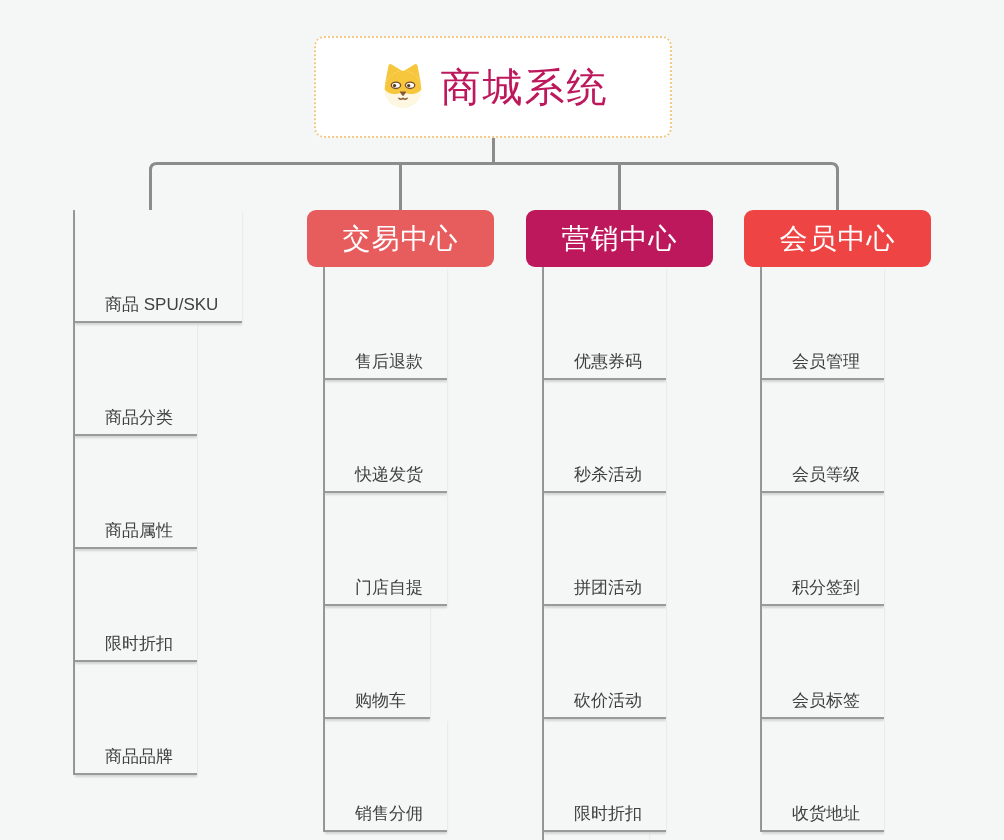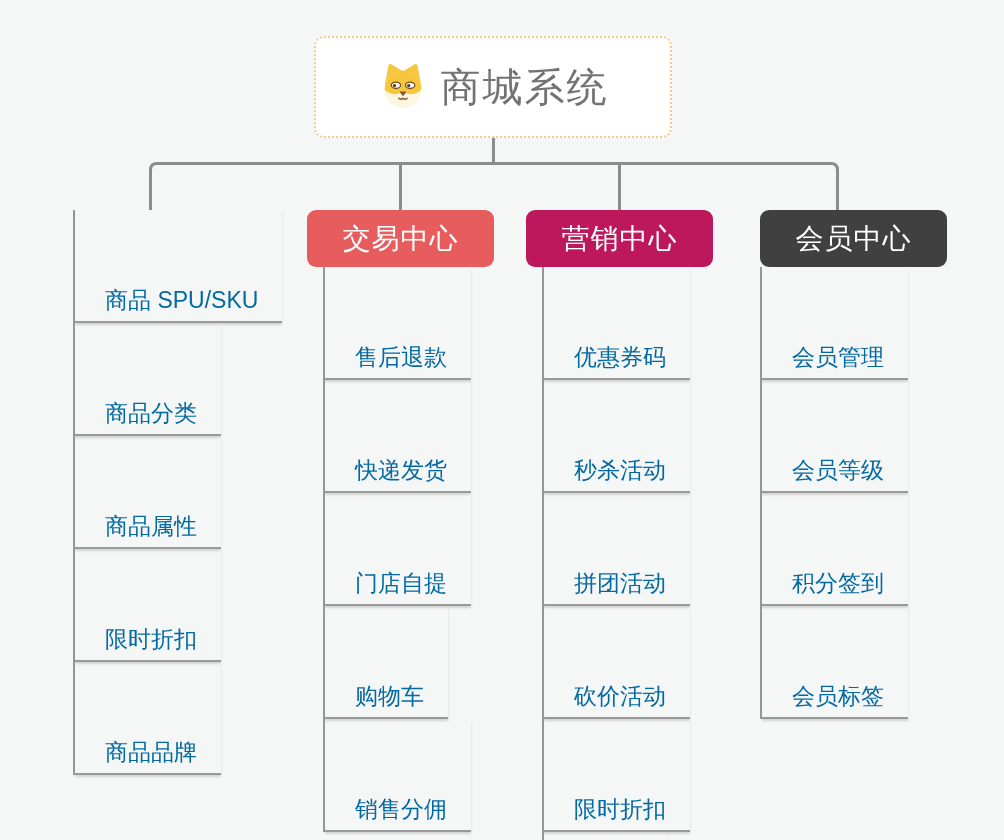--- a/index.html
+++ b/index.html
@@ -69,22 +69,22 @@
     width: max-content;
   }
   .node {
     display: flex;
     align-items: flex-end;
     height: 113px;
     width: fit-content;
     box-sizing: border-box;
     border-bottom: 2px solid #9a9a9a;
     padding: 0 24px 5px 30px;
-    font-size: 23px;
-    color: #0369a1;
+    font-size: 17px;
+    color: #404040;
     white-space: nowrap;
     box-shadow: 0 2px 2px rgba(0,0,0,0.14);
     cursor: pointer;
   }
 </style>
 </head>
 <body>
 
 <div class="stage">
 
@@ -101,21 +101,21 @@
       <polygon points="49,26 45,5 30,14" fill="#f6c73c" stroke="#f6c73c" stroke-width="5" stroke-linejoin="round"></polygon>
       <ellipse cx="30" cy="33" rx="22" ry="22.5" fill="#fdf6e1"></ellipse>
       <path d="M8 33 A22 22.5 0 0 1 52 33 Q46 40 36 38 Q30 35 24 38 Q14 40 8 33 Z" fill="#f6c73c"></path>
       <ellipse cx="21.5" cy="28" rx="5.6" ry="3.8" fill="#ffffff" stroke="#7a4f28" stroke-width="1.6"></ellipse>
       <ellipse cx="38.5" cy="28" rx="5.6" ry="3.8" fill="#ffffff" stroke="#7a4f28" stroke-width="1.6"></ellipse>
       <circle cx="19.8" cy="28.3" r="2" fill="#5f3c1e"></circle>
       <circle cx="36.8" cy="28.3" r="2" fill="#5f3c1e"></circle>
       <path d="M27 36 L33 36 L30 40 Z" fill="#8a5a33" stroke="#8a5a33" stroke-width="1.5" stroke-linejoin="round"></path>
       <path d="M25 43.5 Q27.5 46 30 43.5 Q32.5 46 35 43.5" stroke="#8a5a33" stroke-width="1.6" fill="none" stroke-linecap="round"></path>
     </svg>
-    <span class="root-title" style="color: #737373;">商城系统</span>
+    <span class="root-title" style="color: #be185d;">商城系统</span>
   </div>
 
   <div class="branch branch-0">
     <div class="branch-list">
       <div class="node">商品 SPU/SKU</div>
       <div class="node">商品分类</div>
       <div class="node">商品属性</div>
       <div class="node">限时折扣</div>
       <div class="node">商品品牌</div>
     </div>
@@ -138,22 +138,23 @@
       <div class="node">优惠券码</div>
       <div class="node">秒杀活动</div>
       <div class="node">拼团活动</div>
       <div class="node">砍价活动</div>
       <div class="node">限时折扣</div>
       <div class="node">满减送</div>
     </div>
   </div>
 
   <div class="branch branch-3">
-    <div class="branch-header" style="background-color: #404040; margin-left: 16px;">会员中心</div>
+    <div class="branch-header" style="background-color: #ef4444;">会员中心</div>
     <div class="branch-list">
       <div class="node">会员管理</div>
       <div class="node">会员等级</div>
       <div class="node">积分签到</div>
       <div class="node">会员标签</div>
+      <div class="node">收货地址</div>
     </div>
   </div>
 
 </div>
 
 </body></html>

